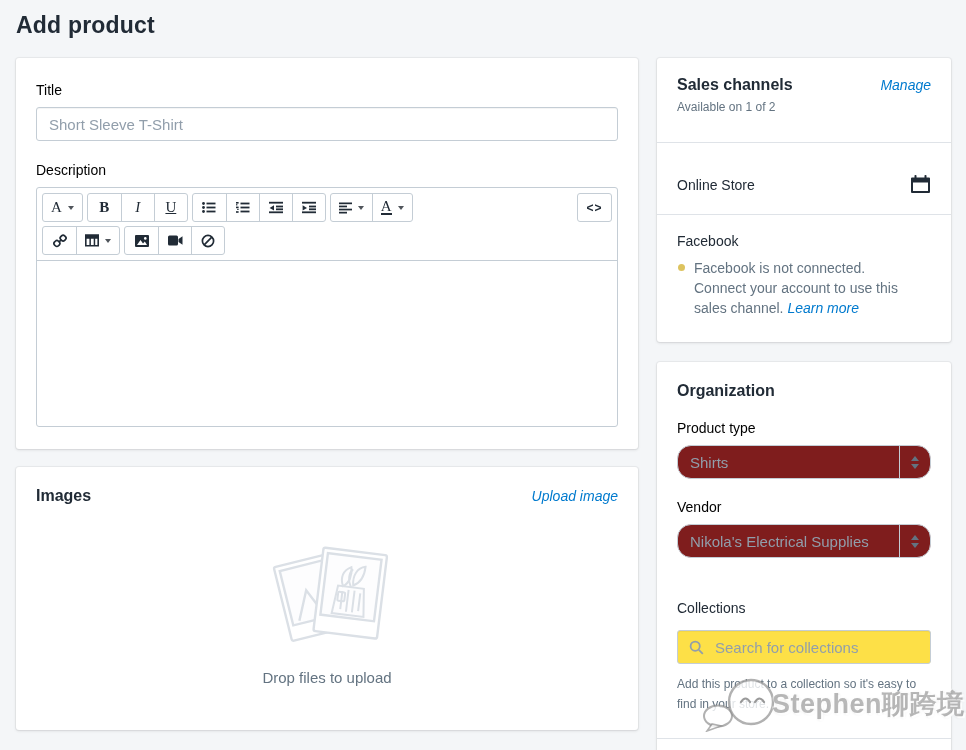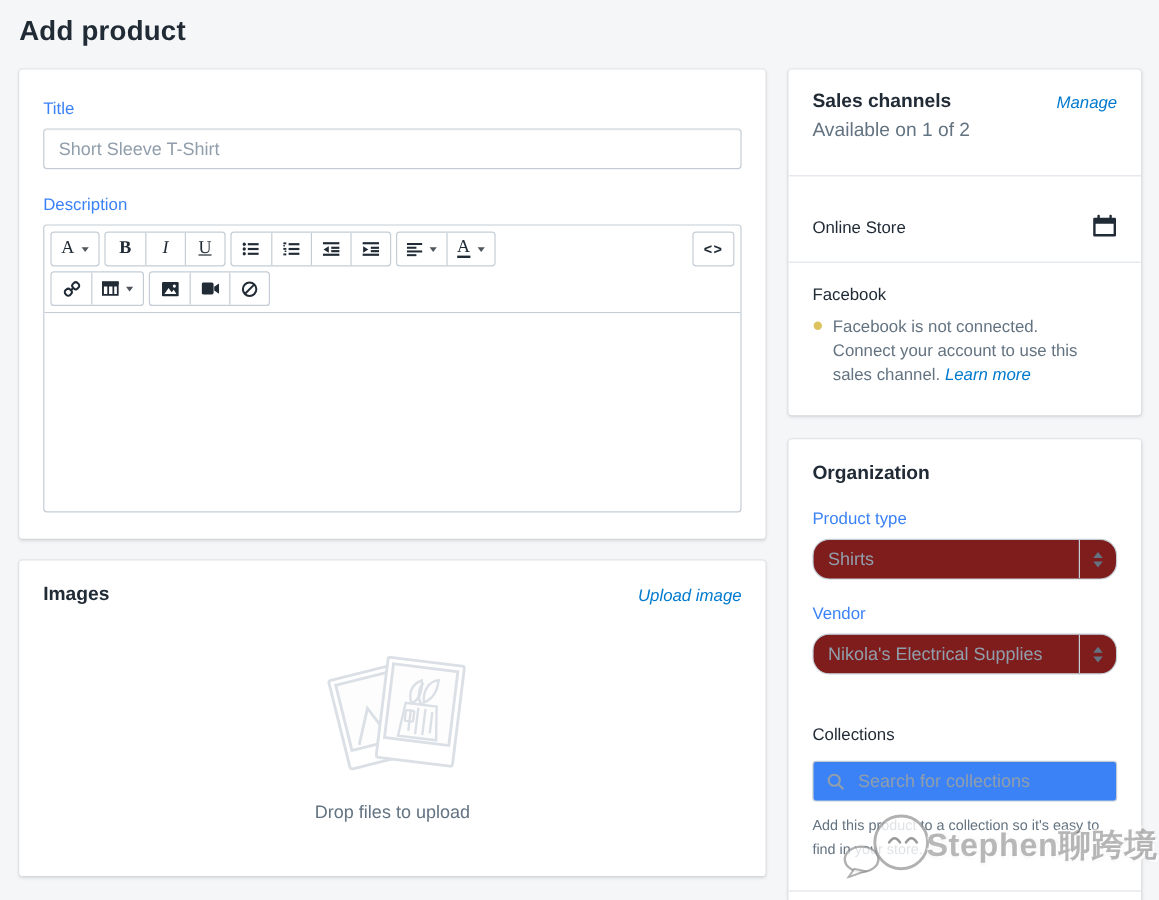--- a/index.html
+++ b/index.html
@@ -15,21 +15,21 @@
   .content { display:flex; gap:19px; padding:0 15px 0 16px; align-items:flex-start; }
   .main-col { width:622px; flex:none; }
   .side-col { width:294px; flex:none; }
 
   .card {
     background:#fff; border-radius:3px;
     box-shadow:0 0 0 1px rgba(63,63,68,.05), 0 1px 3px 0 rgba(63,63,68,.15);
   }
   .form-card { padding:24px 20px 22px; margin-bottom:18px; }
 
-  .field-label { display:block; font-size:14px; color:#3b82f6; margin-bottom:9px; }
+  .field-label { display:block; font-size:14px; color:#000000; margin-bottom:9px; }
   .text-input {
     width:100%; height:34px; border:1px solid #c4cdd5; border-radius:3px;
     padding:0 12px; font-size:15px; color:#212b36; font-family:inherit;
     box-shadow:inset 0 1px 0 0 rgba(63,63,68,.05); outline:none; background:#fff;
   }
   .text-input::placeholder { color:#919eab; }
   .field-gap { margin-top:21px; }
 
   
   .editor { border:1px solid #c4cdd5; border-radius:3px; background:#fff; }
@@ -55,37 +55,37 @@
   .card-title { font-size:16px; font-weight:600; }
   .link { color:#007ace; text-decoration:none; font-size:14px; cursor:pointer;font-style:italic; }
   .dropzone { display:flex; flex-direction:column; align-items:center; padding:32px 0 24px; }
   .drop-text { color:#637381; font-size:15px; margin-top:20px; }
 
   
   .side-card { margin-bottom:20px; }
   .side-section { padding:18px 20px; }
   .side-section + .side-section { border-top:1px solid #dfe3e8; }
   .head-row { display:flex; justify-content:space-between; align-items:center; }
-  .sub-text { color:#637381; font-size:16px; margin-top:6px; }
+  .sub-text { color:#637381; font-size:12px; margin-top:6px; }
   .channel-row { display:flex; justify-content:space-between; align-items:center; padding:19px 20px;margin-top:12px; }
   .fb-section { padding:18px 20px 24px; }
   .fb-item { display:flex; margin-top:9px; }
   .warn-dot { width:7px; height:7px; border-radius:50%; background:#ddc35f; margin:6px 9px 0 1px; flex:none; }
   .fb-text { color:#637381; font-size:14px; line-height:20px; width:224px; }
 
   .org-section { padding:20px 20px 22px; }
   .org-field { margin-top:20px; }
   .select-box { display:flex; height:34px; border:1px solid #c4cdd5; border-radius:14px; background:#7f1d1d; overflow:hidden; box-shadow:inset 0 1px 0 0 rgba(63,63,68,.05); cursor:pointer; }
   .select-value { flex:1; display:flex; align-items:center; padding:0 12px; color:#919eab; font-size:15px; }
   .stepper { width:31px; border-left:1px solid #c4cdd5; display:flex; flex-direction:column; align-items:center; justify-content:center; gap:3px; }
   .tri-up { width:0; height:0; border-left:4px solid transparent; border-right:4px solid transparent; border-bottom:5px solid #637381; }
   .tri-down { width:0; height:0; border-left:4px solid transparent; border-right:4px solid transparent; border-top:5px solid #637381; }
 
   .collections-section { padding:20px 20px 24px; }
-  .search-box { display:flex; align-items:center; height:34px; border:1px solid #c4cdd5; border-radius:3px; background:#3b82f6; padding:0 11px; gap:9px; margin-top:14px; box-shadow:inset 0 1px 0 0 rgba(63,63,68,.05); }
+  .search-box { display:flex; align-items:center; height:34px; border:1px solid #c4cdd5; border-radius:3px; background:#fde047; padding:0 11px; gap:9px; margin-top:14px; box-shadow:inset 0 1px 0 0 rgba(63,63,68,.05); }
   .search-input { border:none; outline:none; flex:1; font-size:15px; color:#212b36; font-family:inherit; background:transparent; }
   .search-input::placeholder { color:#919eab; }
   .help-text { color:#637381; font-size:12px; line-height:20px; margin-top:10px; width:252px; }
   .side-bottom-pad { height:26px; border-top:1px solid #dfe3e8; }
 
   
   .watermark { position:absolute; left:698px; top:676px; display:flex; align-items:center; z-index:5; pointer-events:none; }
   .wm-text {
     font-size:27px; font-weight:700; letter-spacing:.5px;
     color:rgba(128,128,128,.55);

